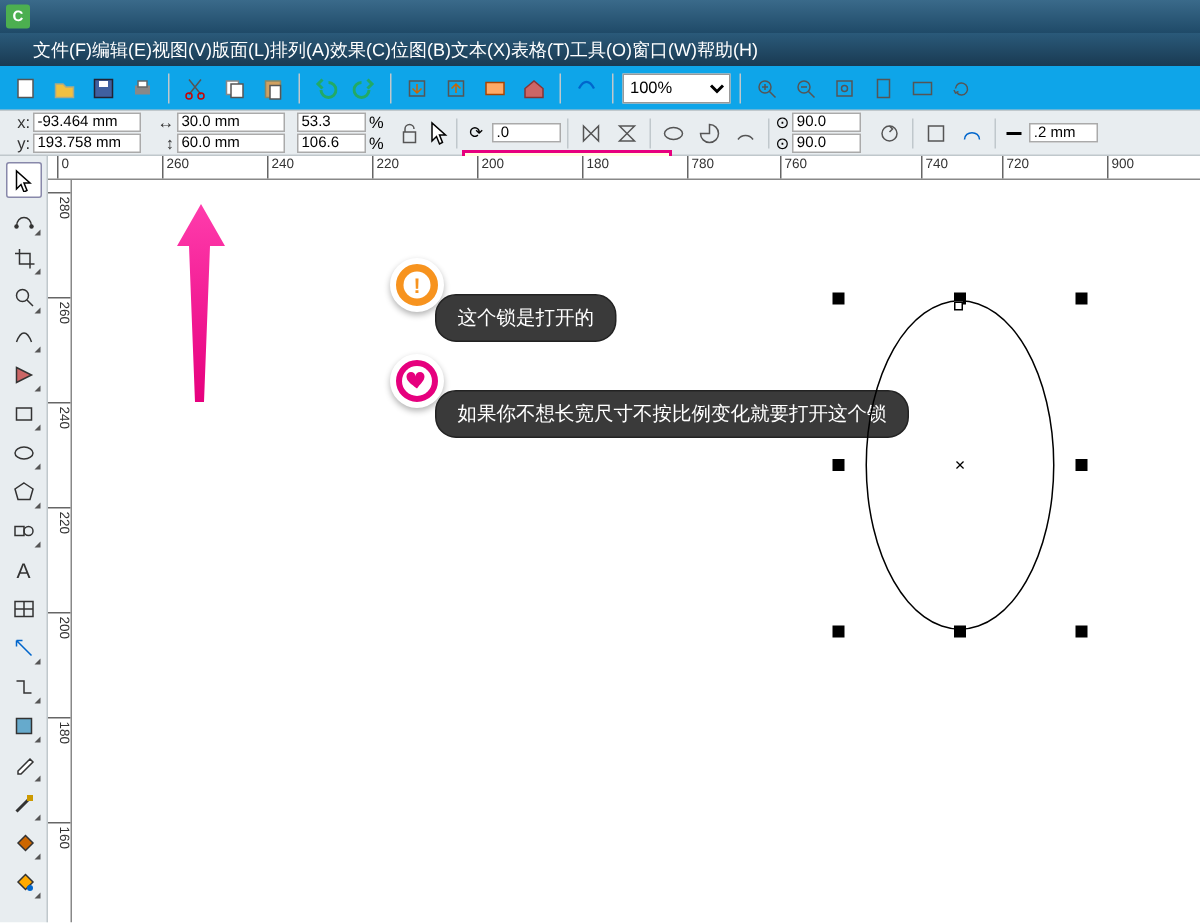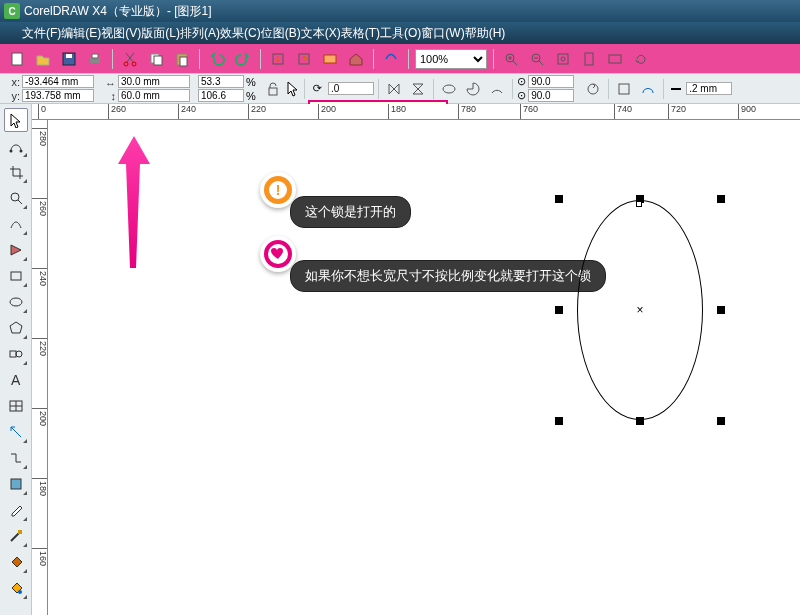--- a/index.html
+++ b/index.html
@@ -1,21 +1,21 @@
 <!DOCTYPE html>
 <html><head>
 <meta charset="utf-8">
 <style>
 * { margin:0; padding:0; box-sizing:border-box; font-family:"Microsoft YaHei",Tahoma,sans-serif; }
 body { width:800px; height:615px; background:#fff; overflow:hidden; position:relative; }
 .titlebar { height:22px; background:linear-gradient(#3a6a8a,#1f4a68); display:flex; align-items:center; padding:0 4px; color:#fff; font-size:12px; }
 .titlebar .logo { width:16px; height:16px; background:#4CAF50; border-radius:2px; margin-right:4px; display:flex; align-items:center; justify-content:center; font-size:10px; font-weight:bold; }
 .menubar { height:22px; background:linear-gradient(#2a5a7a,#1a3a52); display:flex; align-items:center; padding-left:22px; color:#fff; font-size:12px; }
 .menubar span { cursor:pointer; }
-.toolbar1 { height:30px; background:#ec4899; border-bottom:1px solid #c0c8cc; display:flex; align-items:center; padding:0 6px; gap:4px; }
+.toolbar1 { height:30px; background:#0ea5e9; border-bottom:1px solid #c0c8cc; display:flex; align-items:center; padding:0 6px; gap:4px; }
 .tb-btn { width:22px; height:22px; display:flex; align-items:center; justify-content:center; border-radius:2px; cursor:pointer; }
 .tb-sep { width:1px; height:20px; background:#c0c8cc; margin:0 2px; }
 .zoom-sel { width:72px; height:20px; font-size:11px; border:1px solid #999; background:#fff; }
 .propbar { height:30px; background:#e8edf0; border-bottom:1px solid #c0c8cc; display:flex; align-items:center; padding:0 6px; font-size:11px; gap:2px; position:relative; }
 .prop-group { display:flex; flex-direction:column; gap:1px; margin-right:6px; }
 .prop-row { display:flex; align-items:center; gap:2px; }
 .prop-lbl { width:14px; text-align:right; color:#333; }
 .prop-input { width:72px; height:13px; border:1px solid #aaa; font-size:10px; padding:0 2px; background:#fff; }
 .prop-sm { width:46px; }
 .lock-btn { width:18px; height:22px; display:flex; align-items:center; justify-content:center; cursor:pointer; }
@@ -37,21 +37,20 @@
 .callout { position:absolute; display:flex; align-items:center; }
 .callout .bubble { width:36px; height:36px; border-radius:50%; display:flex; align-items:center; justify-content:center; border:4px solid #fff; box-shadow:0 2px 4px rgba(0,0,0,.3); }
 .callout .text { background:#3a3a3a; color:#fff; padding:6px 14px; border-radius:14px; font-size:13px; margin-left:-6px; border:1px solid #222;margin-top:44px; }
 svg { display:block; }
 </style>
 </head>
 <body>
 
 <div class="titlebar">
   <div class="logo">C</div>
-  <span>CorelDRAW X4（专业版）- [图形1]</span>
 </div>
 
 <div class="menubar">
   <span>文件(F)</span>
   <span>编辑(E)</span>
   <span>视图(V)</span>
   <span>版面(L)</span>
   <span>排列(A)</span>
   <span>效果(C)</span>
   <span>位图(B)</span>

